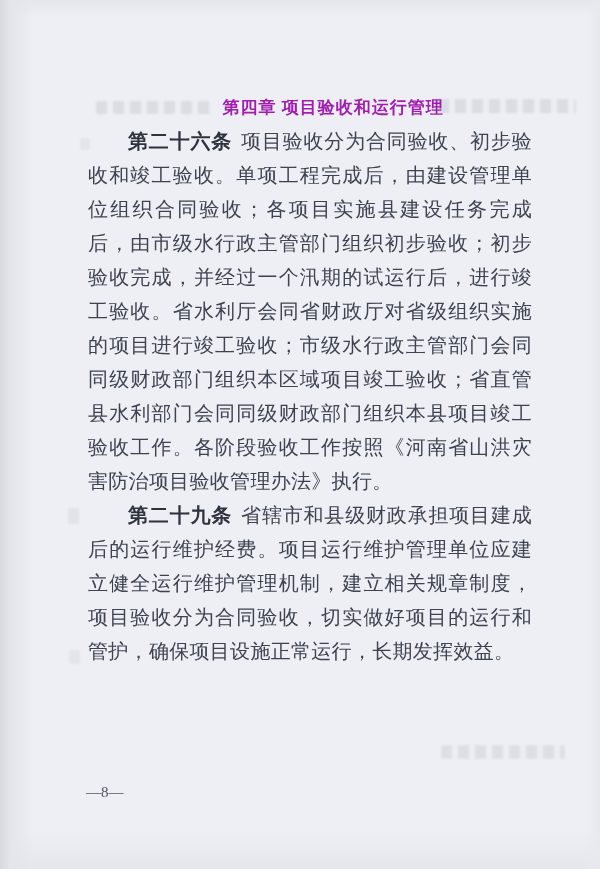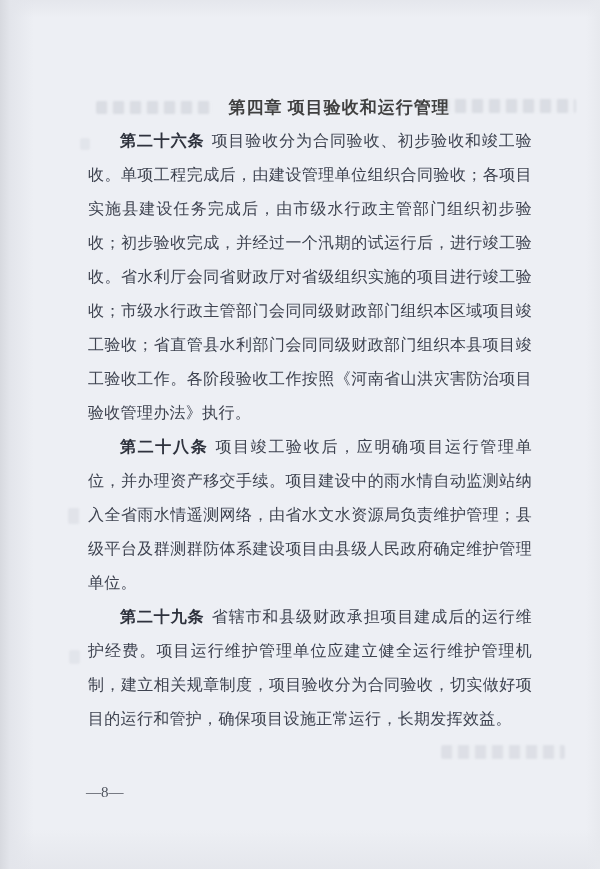--- a/index.html
+++ b/index.html
@@ -27,32 +27,32 @@
   }
   .content {
     position: absolute;
     left: 88px;
     top: 96px;
     width: 444px;
     color: #3e4350;
   }
   .chapter-title {
     position: relative;
-    left: 29px;
+    left: 23px;
     text-align: center;
     font-size: 17px;
     line-height: 24px;
     font-weight: bold;
-    color: #404040;
+    color: #a21caf;
     letter-spacing: 1px;
     margin: 0 0 4px 0;
   }
   .article {
     margin: 0;
-    font-size: 16px;
+    font-size: 20px;
     line-height: 34px;
     text-align: justify;
     text-justify: inter-character;
     text-indent: 2em;
     letter-spacing: 0.3px;
   }
   .article b {
     font-weight: bold;
     color: #2e323d;
     margin-right: 0.45em;
@@ -97,21 +97,20 @@
   <div class="ghost g-mark-28"></div>
   <div class="ghost g-mark-29"></div>
 
   <div class="content">
 
     <h1 class="chapter-title">第四章  项目验收和运行管理</h1>
 
     <p class="article"><b>第二十六条</b><span>项目验收分为合同验收、初步验收和竣工验收。单项工程完成后，由建设管理单位组织合同验收；各项目实施县建设任务完成后，由市级水行政主管部门组织初步验收；初步验收完成，并经过一个汛期的试运行后，进行竣工验收。省水利厅会同省财政厅对省级组织实施的项目进行竣工验收；市级水行政主管部门会同同级财政部门组织本区域项目竣工验收；省直管县水利部门会同同级财政部门组织本县项目竣工验收工作。各阶段验收工作按照《河南省山洪灾害防治项目验收管理办法》执行。</span></p>
 
 
-    <p class="article"><b>第二十八条</b><span>项目竣工验收后，应明确项目运行管理单位，并办理资产移交手续。项目建设中的雨水情自动监测站纳入全省雨水情遥测网络，由省水文水资源局负责维护管理；县级平台及群测群防体系建设项目由县级人民政府确定维护管理单位。</span></p>
 
     <p class="article"><b>第二十九条</b><span>省辖市和县级财政承担项目建成后的运行维护经费。项目运行维护管理单位应建立健全运行维护管理机制，建立相关规章制度，项目验收分为合同验收，切实做好项目的运行和管护，确保项目设施正常运行，长期发挥效益。</span></p>
 
   </div>
 
   <div class="page-number">—8—</div>
 
 </div>
 
 </body></html>

